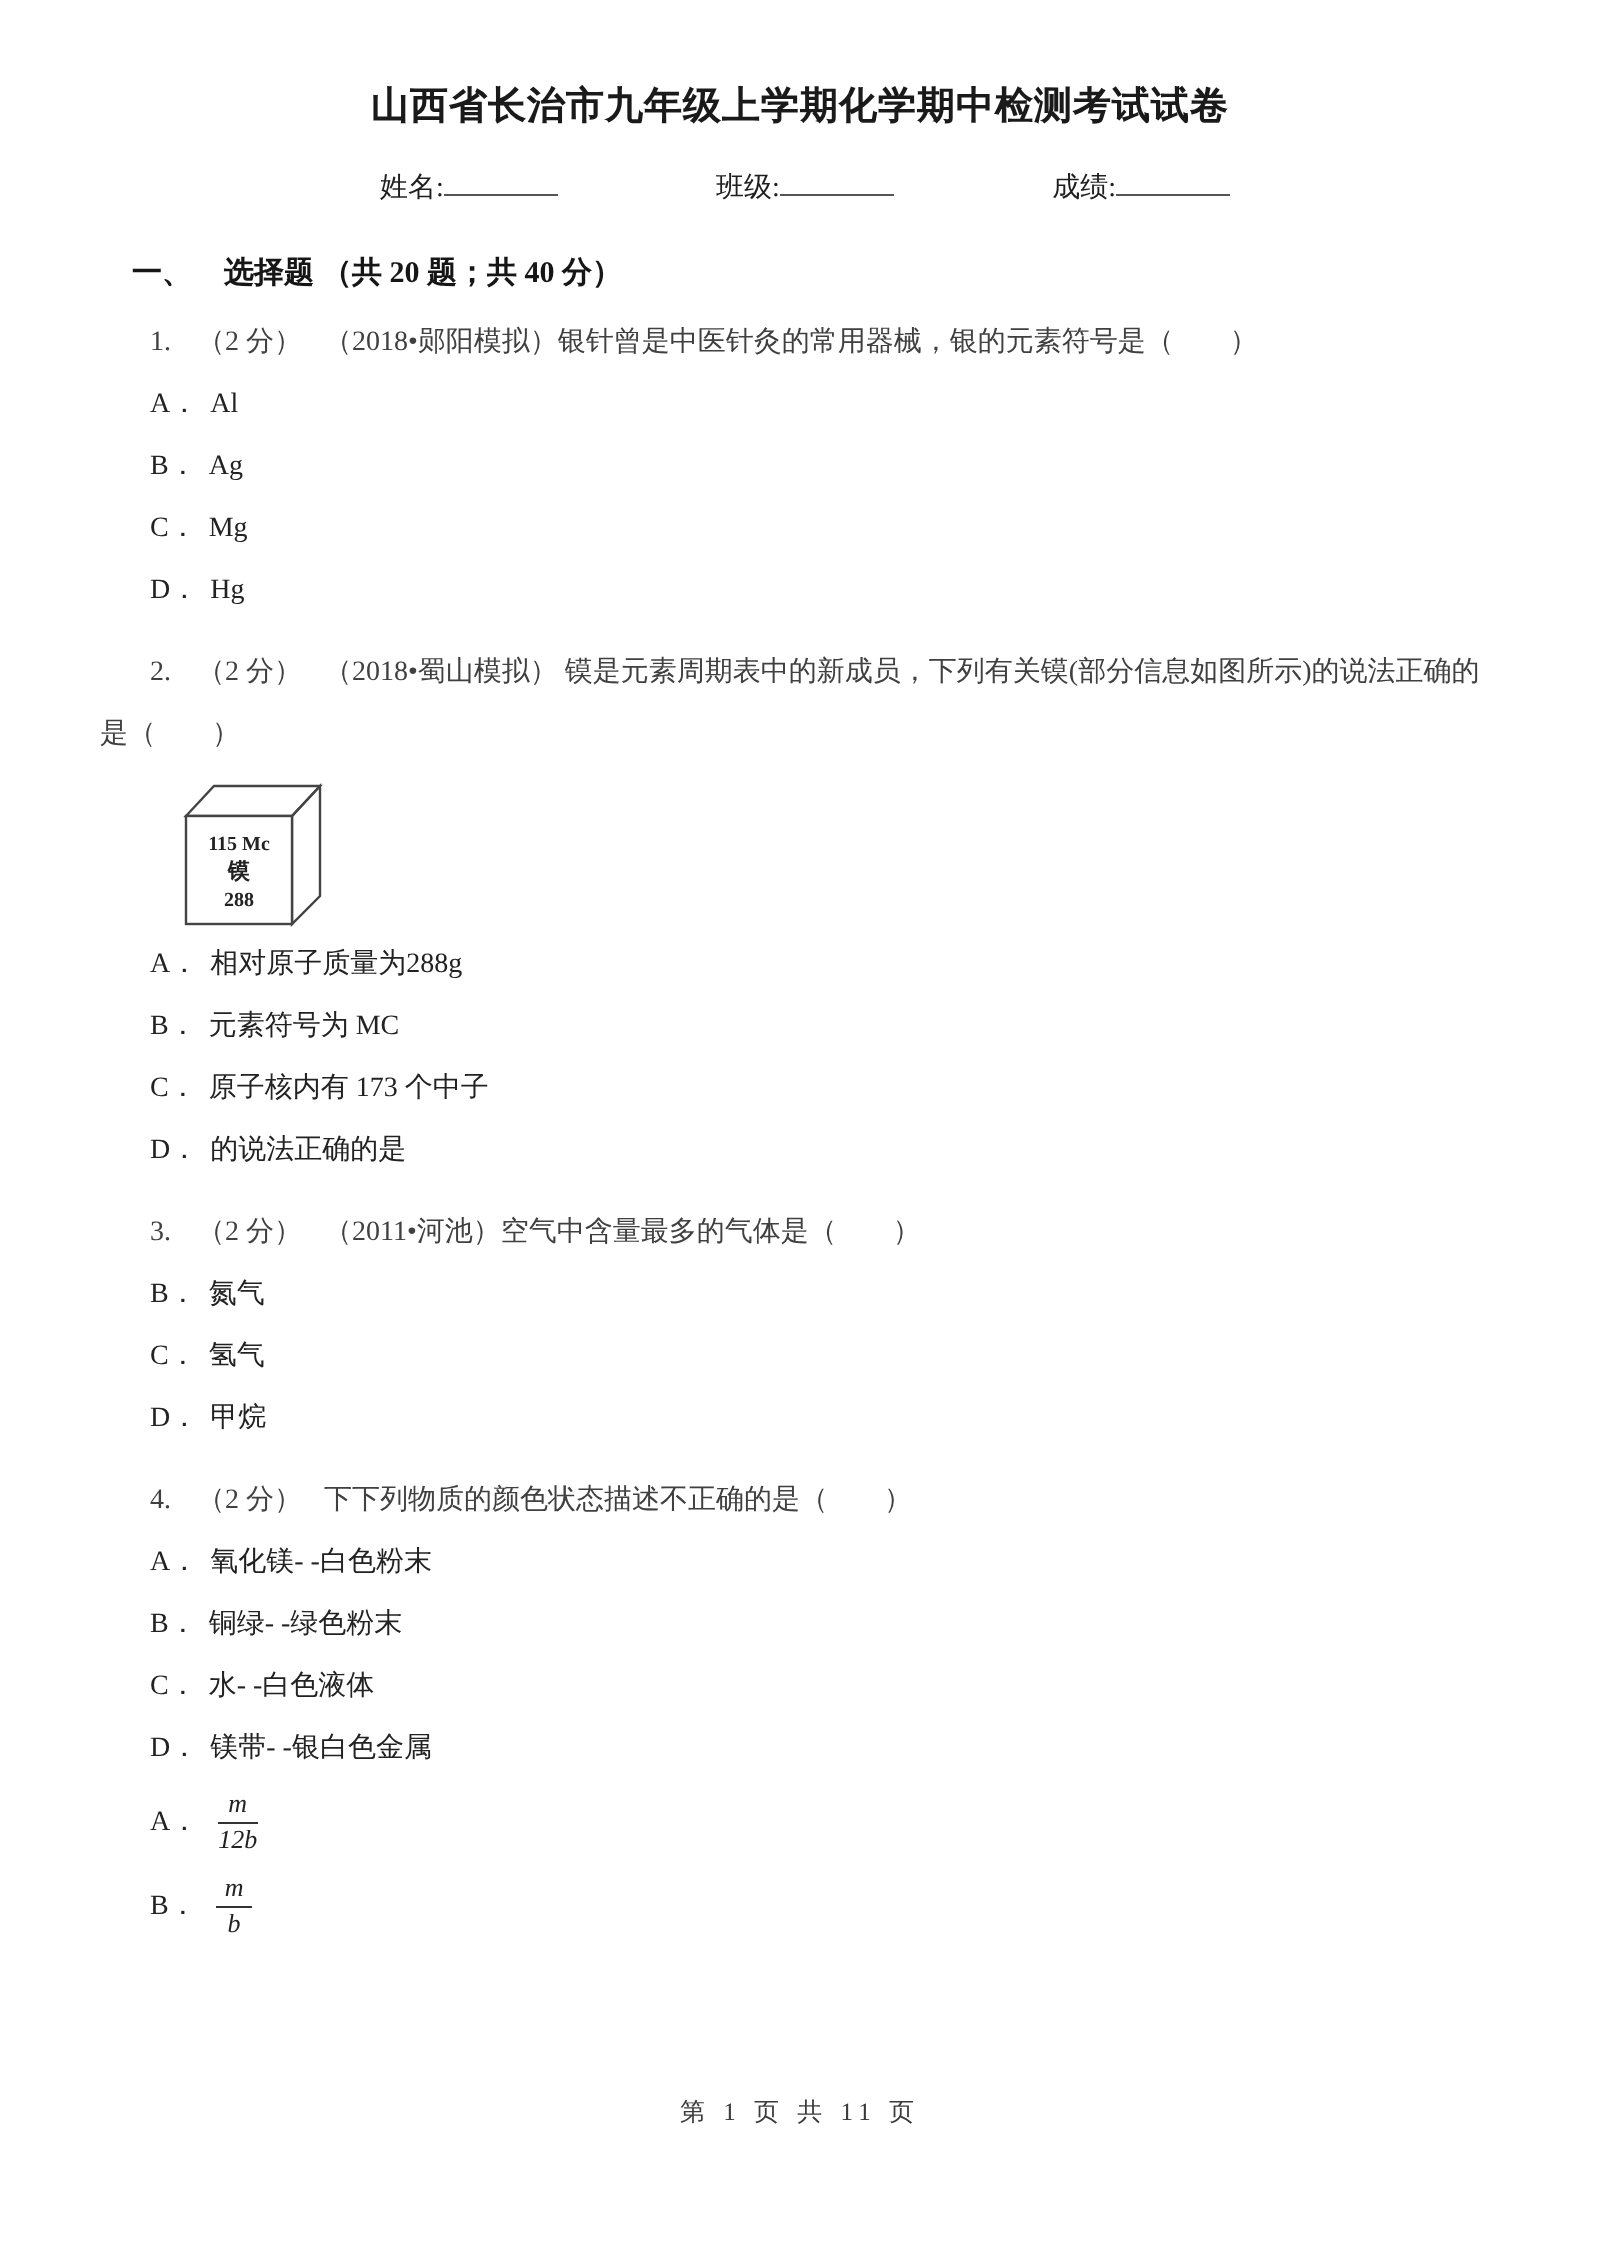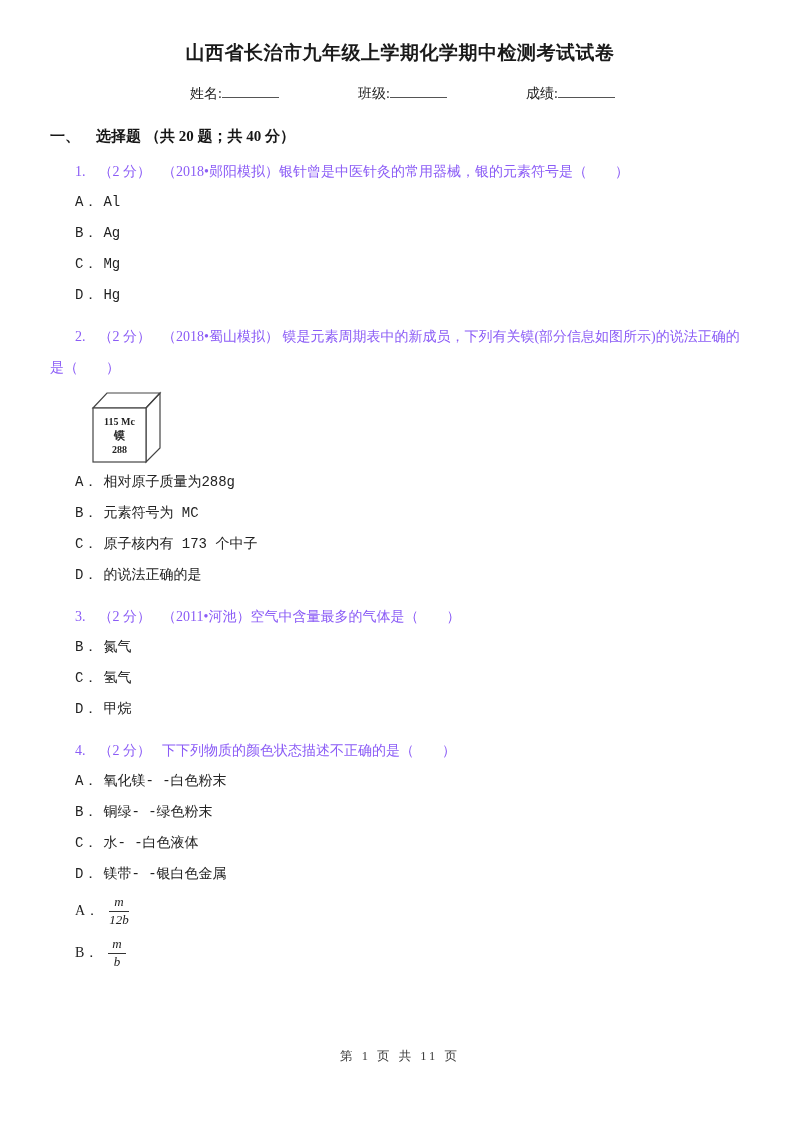--- a/index.html
+++ b/index.html
@@ -37,42 +37,41 @@
   }
   .meta-field { white-space: nowrap; }
   .blank {
     display: inline-block;
     width: 57px;
     height: 13px;
     border-bottom: 1.5px solid #555;
     vertical-align: baseline;
   }
   .section-heading {
-    margin: 24px 0 0 50px;
+    margin: 24px 0 0 66px;
     font-size: 15px;
     font-weight: bold;
     color: #161616;
   }
   .sec-num { margin-right: 16px; }
   .sec-title { margin-right: 4px; }
   .q {
     margin: 10px 50px 0 50px;
     font-size: 14px;
     line-height: 31px;
     text-indent: 25px;
-    color: #8b5cf6;
+    color: #404040;
   }
   .q-num { margin-right: 13px; }
   .q-score { margin-right: 11px; }
   .opt {
     margin-left: 75px;
     font-size: 14px;
     line-height: 31px;
     color: #222;
-    font-family: Liberation Mono, monospace;
   }
   .opt-label { margin-right: 6px; }
   .figure {
     margin: 4px 0 2px 84px;
   }
   .figure svg { display: block; }
   .opt-frac {
     display: flex;
     align-items: center;
     height: 42px;

